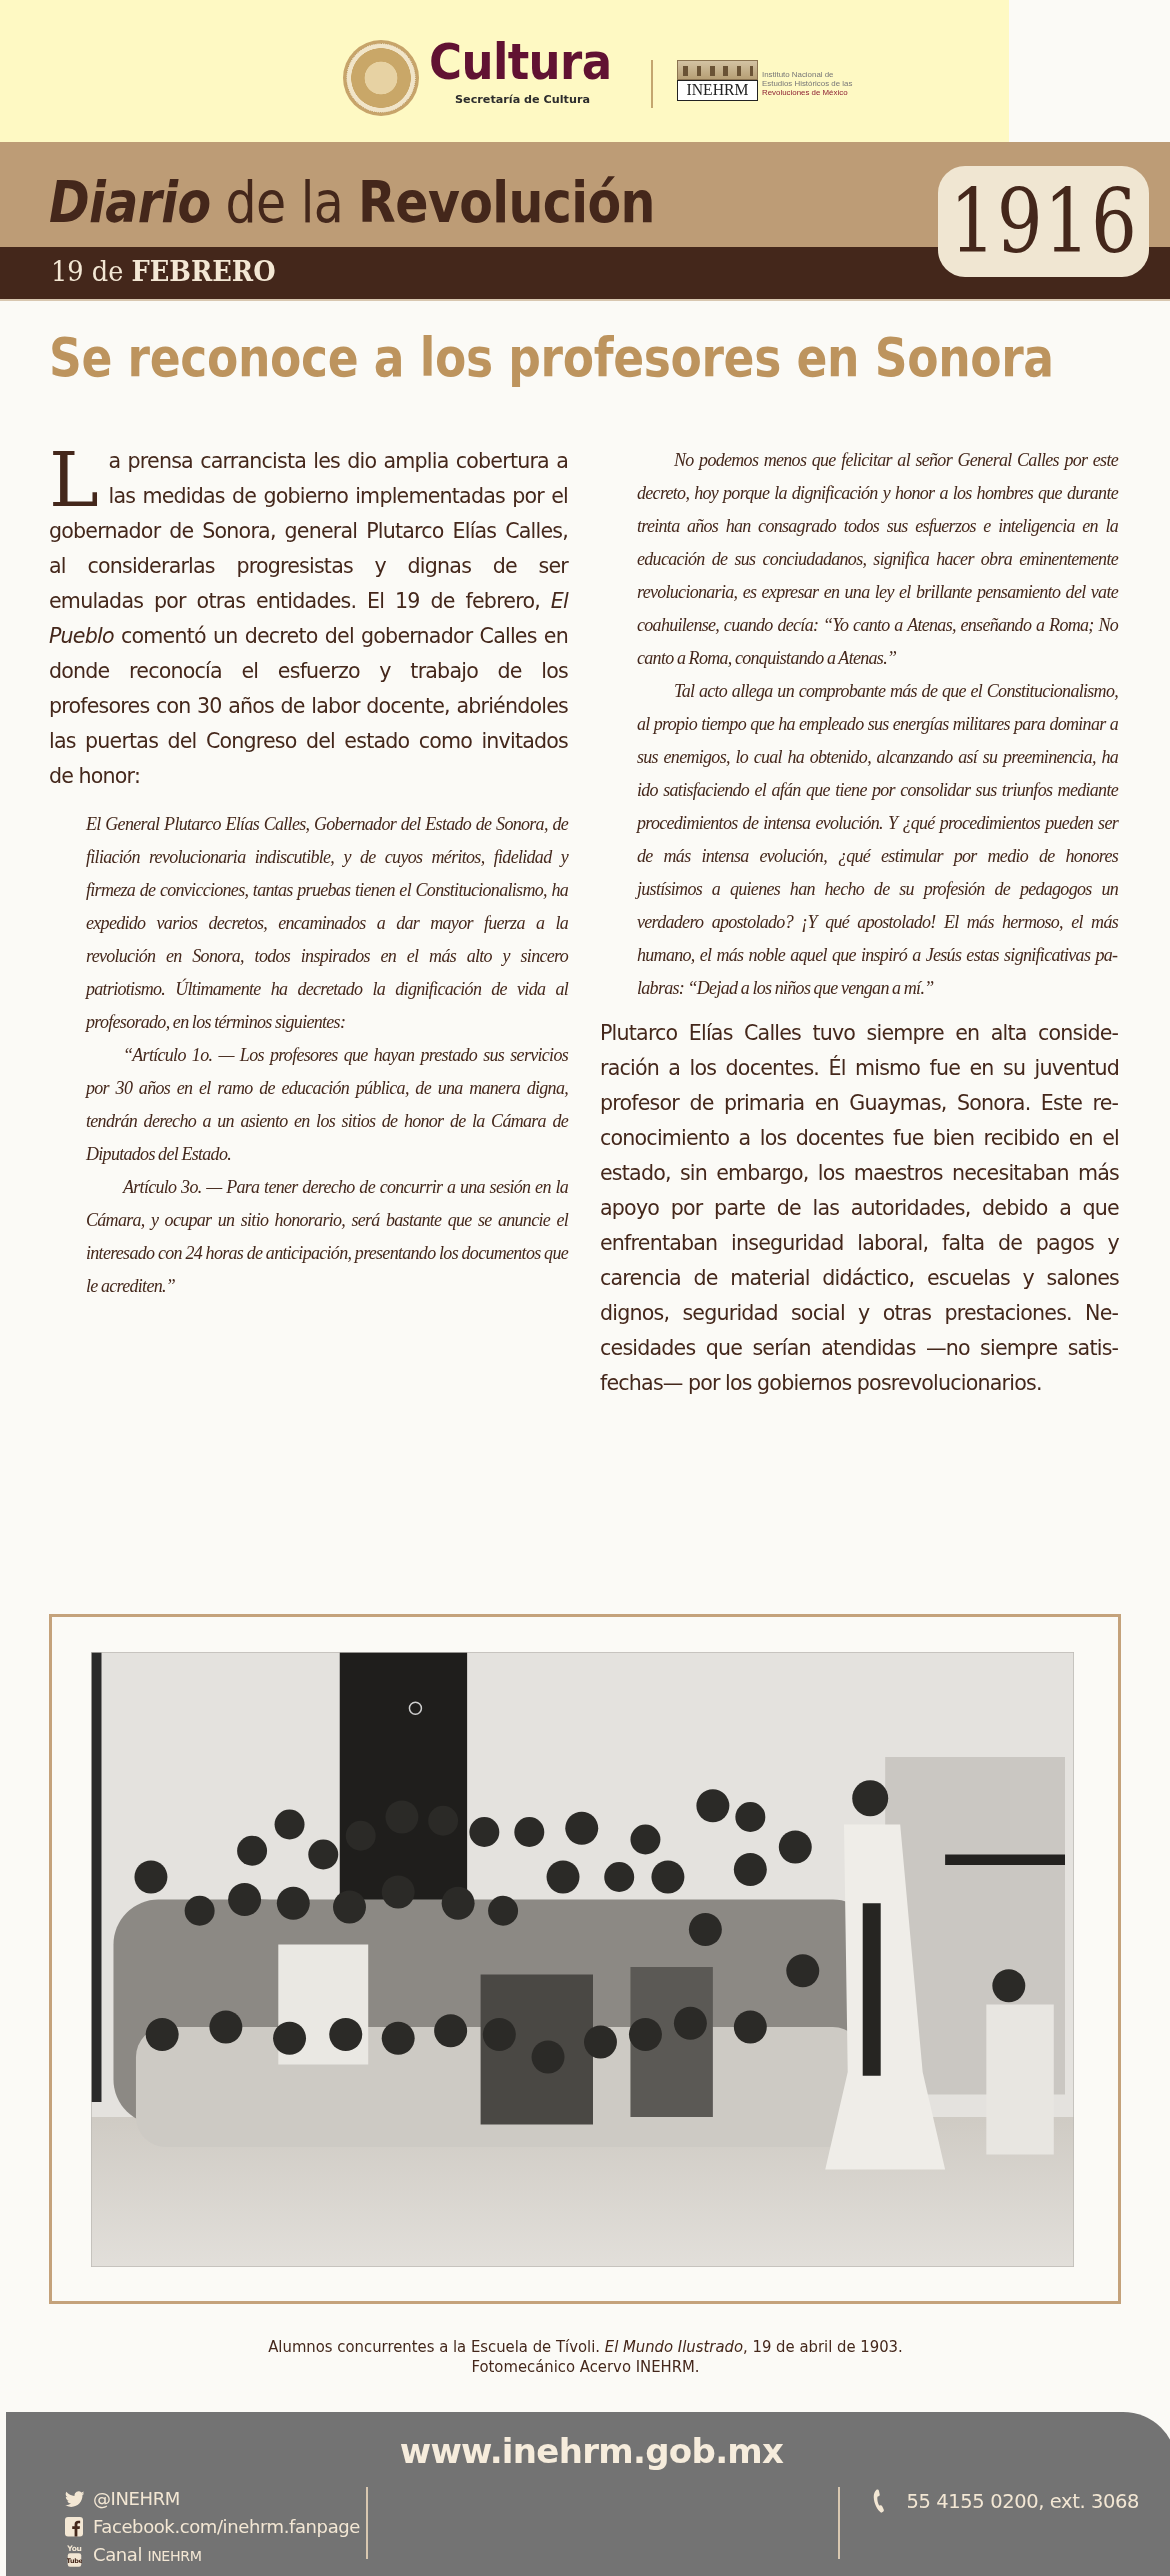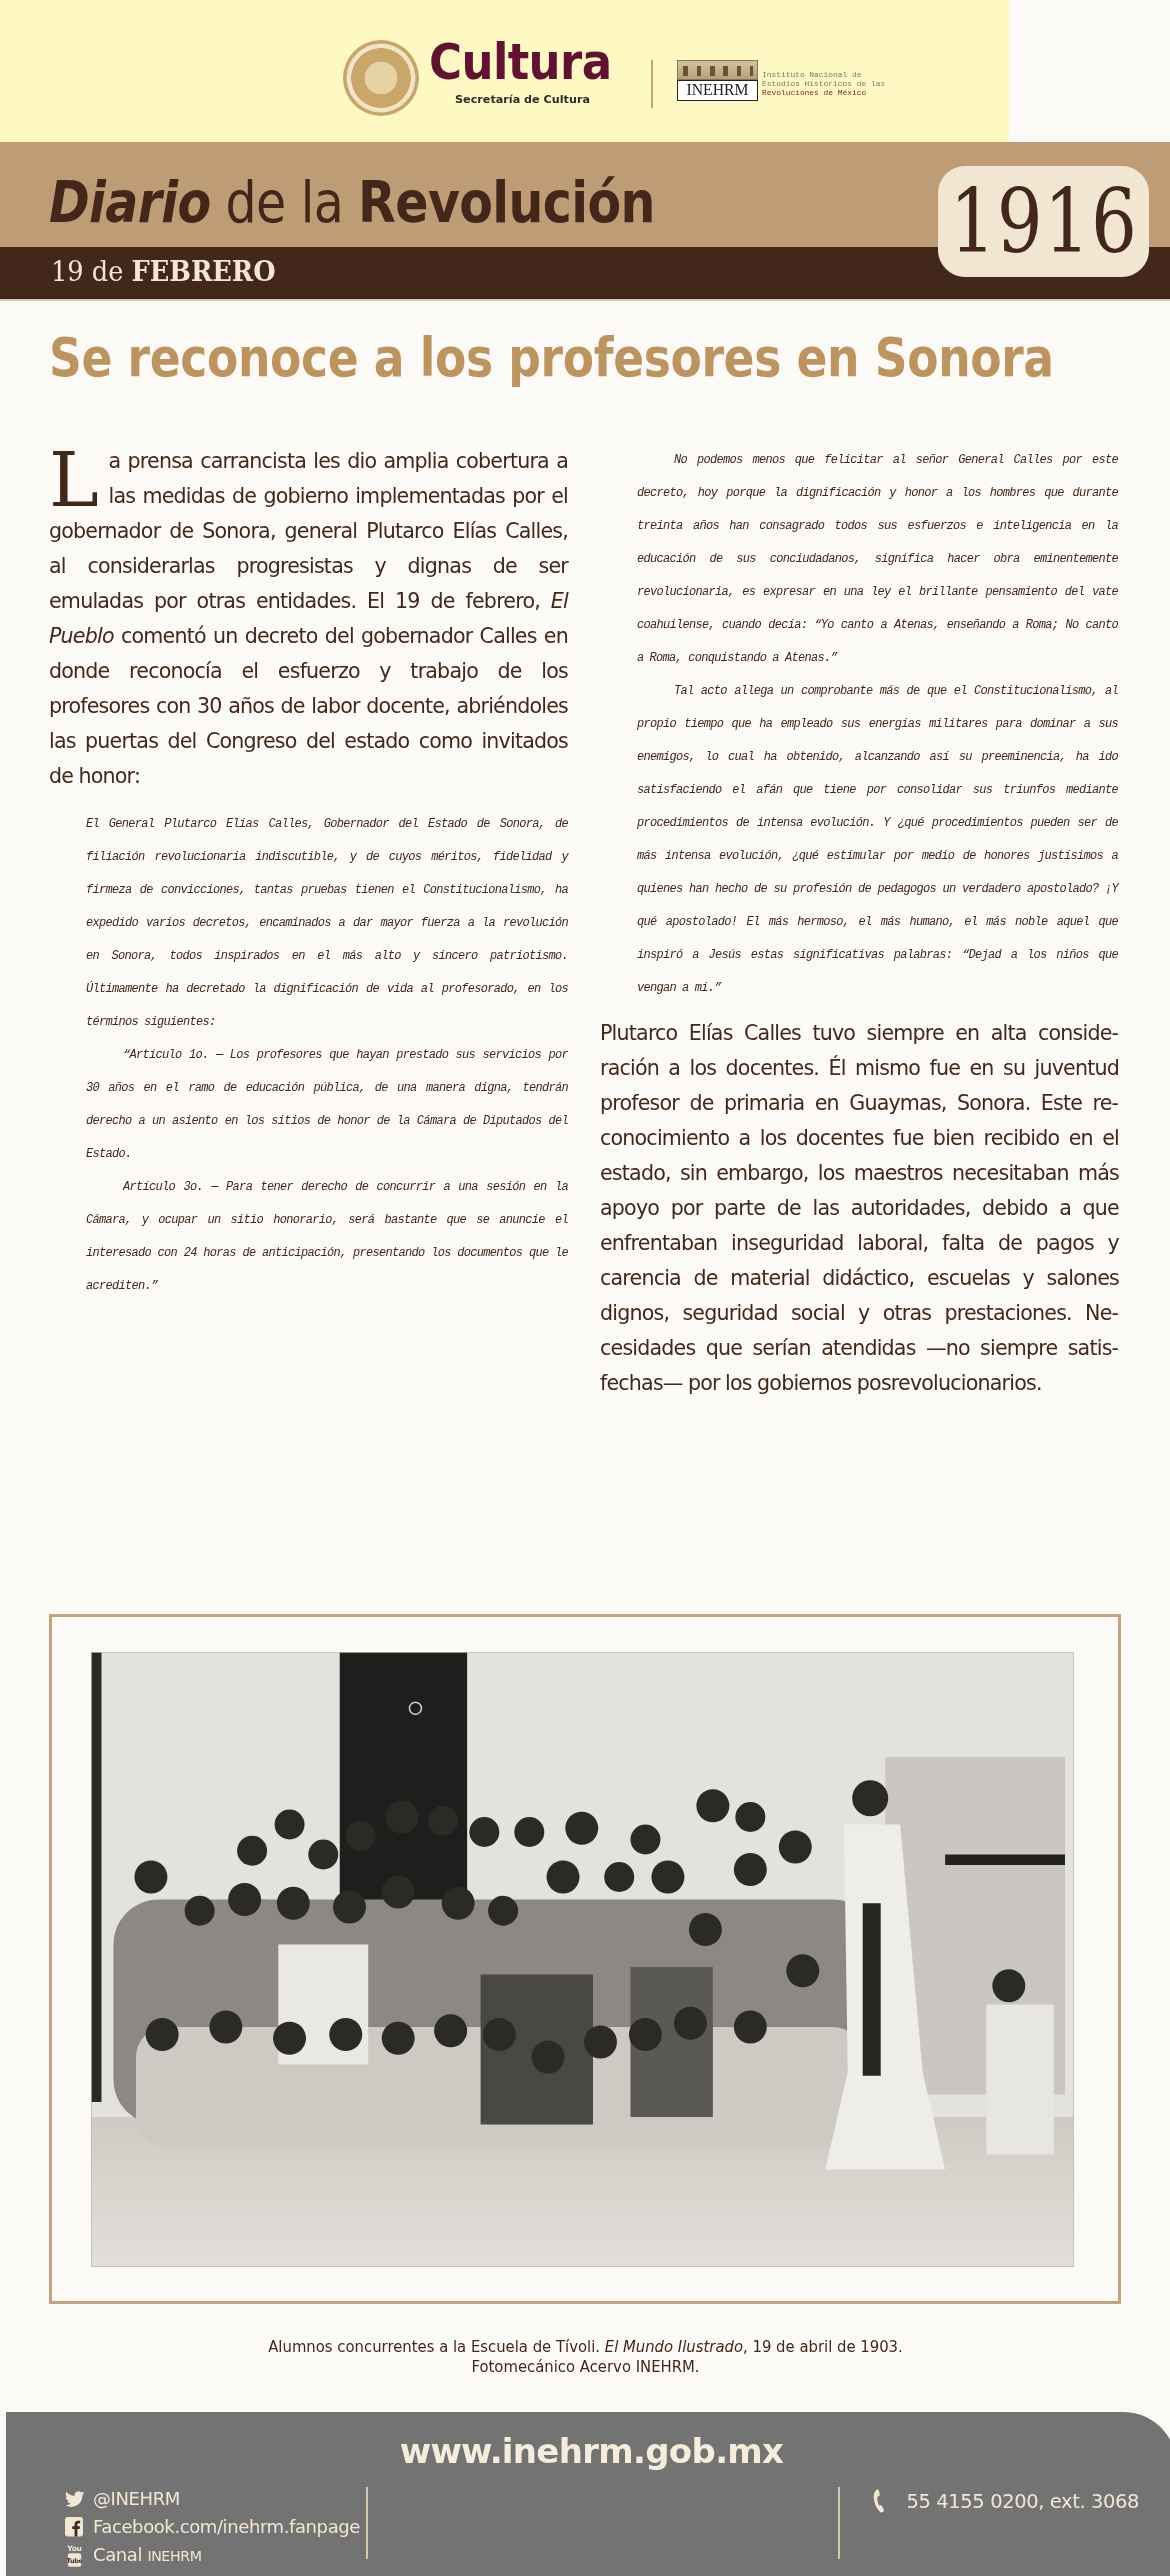--- a/index.html
+++ b/index.html
@@ -16,21 +16,21 @@
   .cultura-sub { position: absolute; left: 455px; top: 93px; font-family: "DejaVu Sans", sans-serif; font-weight: bold;
           font-size: 11.2px; color: #2d2d2d; }
   .logo-sep { position: absolute; left: 651px; top: 60px; width: 1.5px; height: 48px; background: #c4a66f; }
   .inehrm-box { position: absolute; left: 677px; top: 60px; width: 81px; height: 40px; }
   .inehrm-bldg { position: absolute; left: 0; top: 0; width: 81px; height: 19.5px; background: linear-gradient(#d3c3a3,#b69f75);
           border: 0.7px solid #8a7350; }
   .inehrm-bldg::after { content: ""; position: absolute; left: 4.5px; right: 4.5px; top: 4.5px; height: 10.5px;
           background: repeating-linear-gradient(90deg, #6a5335 0 4.5px, transparent 4.5px 13.5px); }
   .inehrm-label { position: absolute; left: 0; top: 19.5px; width: 81px; height: 21px; border: 1.5px solid #222; background: #fff;
           font-family: "Liberation Serif", serif; font-size: 15.7px; line-height: 18px; text-align: center; color: #222; }
-  .inehrm-text { position: absolute; left: 762px; top: 70px; font-family: Liberation Mono, monospace; font-size: 7.9px; line-height: 9px; color: #777; }
+  .inehrm-text { position: absolute; left: 762px; top: 70px; font-family: Liberation Sans, sans-serif; font-size: 7.9px; line-height: 9px; color: #777; }
   .inehrm-text .red { color: #8d2032; }
 
   
   .band-tan { position: absolute; left: 0; top: 142px; width: 1171px; height: 106px; background: #bd9c76; }
   .band-brown { position: absolute; left: 0; top: 247px; width: 1171px; height: 52px; background: #44271b; }
   .band-line { position: absolute; left: 0; top: 299px; width: 1171px; height: 1.5px; background: #d8c7b0; }
   .series-title { position: absolute; left: 49px; top: 166px; font-size: 57px; line-height: 72px; color: #44271b; white-space: nowrap;
           transform: scaleX(0.86); transform-origin: left; letter-spacing: -0.7px; }
   .series-title .b { font-weight: bold; }
   .series-title .bi { font-weight: bold; font-style: italic; }
@@ -46,21 +46,21 @@
   
   .headline { position: absolute; left: 49px; top: 324px; font-size: 53px; font-weight: bold; line-height: 67px; color: #bd945e;
           white-space: nowrap; transform: scaleX(0.86); transform-origin: left; letter-spacing: -0.4px; }
 
   
   .col { position: absolute; }
   .col-left { left: 49px; top: 444px; width: 519px; }
   .col-right { left: 600px; top: 444px; width: 519px; }
   p.body { font-family: "DejaVu Sans", sans-serif; font-size: 20.6px; line-height: 35px; text-align: justify; color: #44271b;
           letter-spacing: -0.8px; word-spacing: -0.4px; hyphens: manual; }
-  p.quote { font-family: Liberation Mono, monospace; font-style: italic; font-size: 12px; line-height: 33px; text-align: justify;
+  p.quote { font-family: Liberation Serif, serif; font-style: italic; font-size: 18px; line-height: 33px; text-align: justify;
           color: #44271b; letter-spacing: -0.7px; word-spacing: -0.4px; }
   .indent { text-indent: 37px; }
   .dropcap { float: left; font-family: "DejaVu Serif", serif; font-size: 75px; line-height: 60px; height: 64px; margin: 6px 10.5px 0 0;
           color: #44271b; }
   .quote-left { margin: 13.5px 0 0 37px; }
   .quote-right { margin: 0 0 0 37px; width: 481px; }
   .col-right .quote-right { margin-left: 37px; width: 481px; margin-top: 0; }
   .col-right p.body { margin-top: 10.5px; }
 
   

